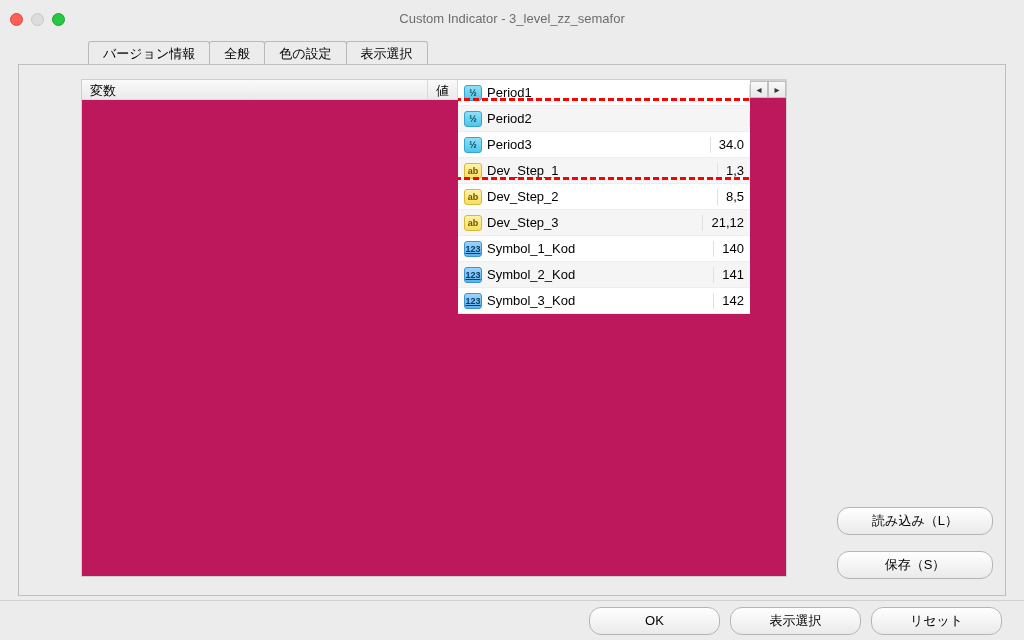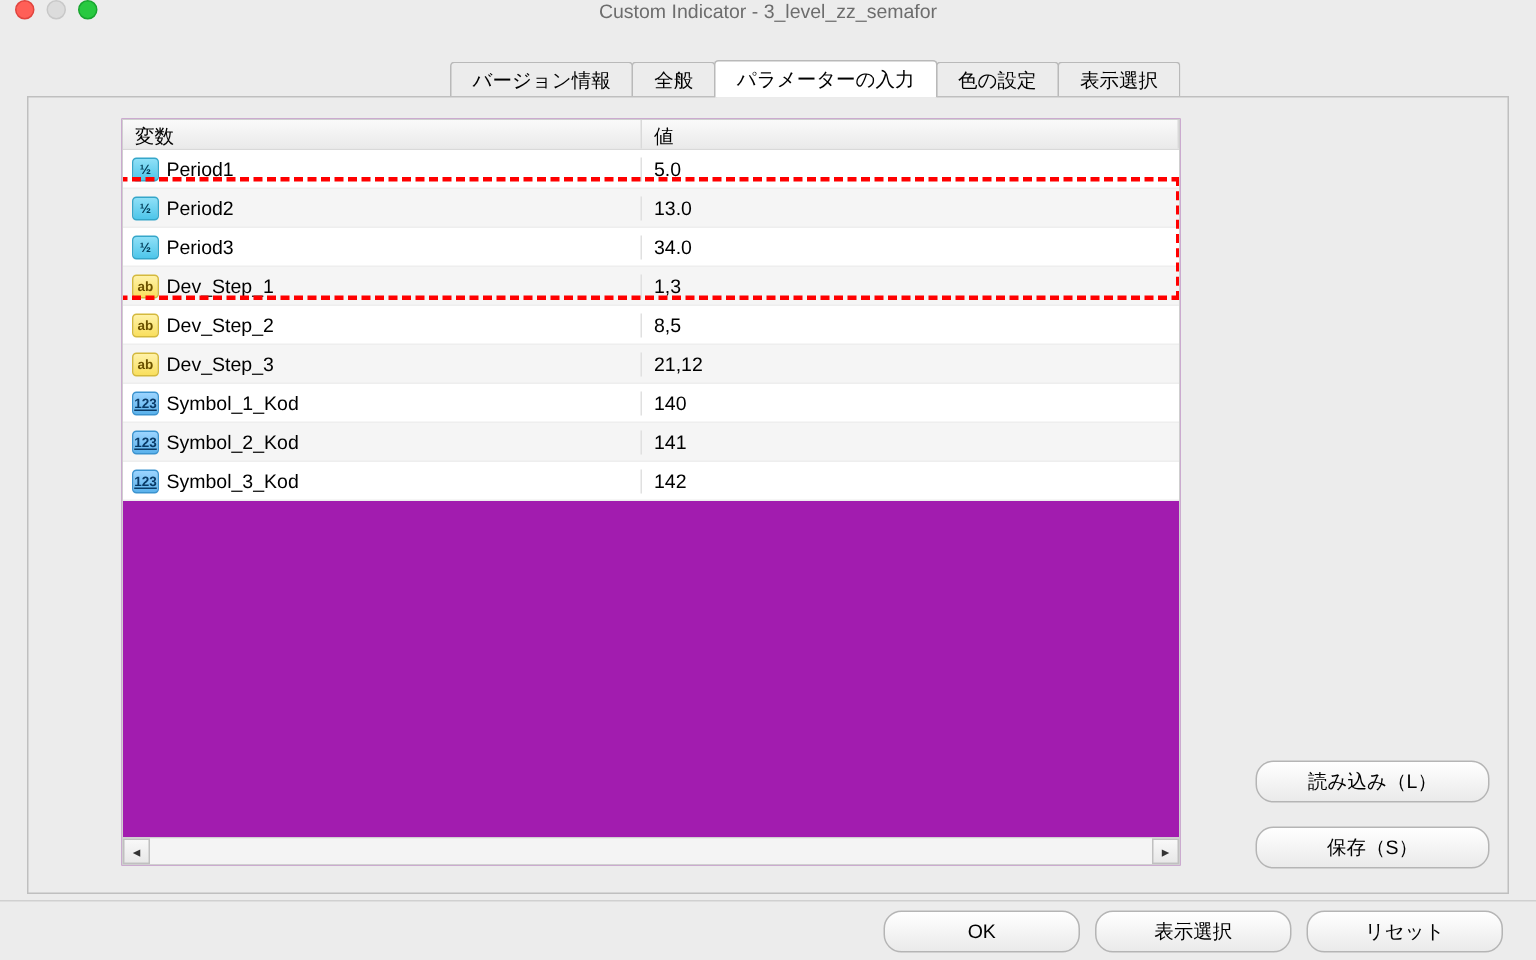--- a/index.html
+++ b/index.html
@@ -1,31 +1,31 @@
 <!DOCTYPE html>
 <html><head>
 <meta charset="utf-8">
 <style>
   * { box-sizing: border-box; }
   html, body { margin: 0; padding: 0; font-family: Arial, "MS PGothic", sans-serif; font-size: 13px; background: #000; }
   .window { width: 1024px; height: 640px; background: #ececec; display: flex; flex-direction: column; }
-  .titlebar { height: 26px; display: flex; align-items: flex-start; padding: 0 10px; background: #ececec; position: relative; }
+  .titlebar { height: 26px; display: flex; align-items: flex-end; padding: 0 10px; background: #ececec; position: relative; }
   .traffic { display: flex; gap: 8px; align-items: center; }
   .traffic .dot { width: 13px; height: 13px; border-radius: 50%; display: inline-block; }
   .dot.red { background: #ff5f57; border: 1px solid #e0443e; }
   .dot.yellow { background: #dcdcdc; border: 1px solid #c8c8c8; }
   .dot.green { background: #28c940; border: 1px solid #17a52e; }
   .title { position: absolute; left: 0; right: 0; text-align: center; color: #6d6d6d; font-size: 13px; pointer-events: none; }
-  .tabs { display: flex; padding: 14px 0 0 62px; gap: 0; justify-content: center; }
+  .tabs { display: flex; padding: 14px 0 0 88px; gap: 0; }
   .tab { padding: 3px 14px; border: 1px solid #b9b9b9; background: #ececec; border-bottom: none; margin-right: -1px; font-size: 13px; cursor: pointer; position: relative; border-top-left-radius: 3px; border-top-right-radius: 3px; }
   .tab.active { background: #fff; z-index: 2; }
   .tab.inactive { background: #ececec; top: 1px; }
   .content-frame { position: relative; flex: 1; margin: 0 18px 4px 18px; display: flex; flex-direction: column; }
   .panel { flex: 1; border: 1px solid #bfbfbf; background: #ececec; margin-top: -1px; position: relative; }
-  .grid-wrap { position: absolute; left: 62px; top: 14px; width: 706px; bottom: 18px; background: #a21caf; border: 1px solid #cfcfcf; display: flex; flex-direction: column; }
+  .grid-wrap { position: absolute; left: 62px; top: 14px; width: 706px; bottom: 18px; background: #be185d; border: 1px solid #cfcfcf; display: flex; flex-direction: row; }
   .grid-head { display: flex; height: 20px; background: #f3f3f3; border-bottom: 1px solid #d9d9d9; }
   .grid-head .hc { border-right: 1px solid #d9d9d9; padding: 2px 8px; font-size: 13px; background: linear-gradient(#fafafa,#eaeaea); }
   .hc.var { width: 346px; }
   .hc.val { flex: 1; }
   .grid-body { position: relative; flex: 1; overflow: hidden; }
   .row { display: flex; height: 26px; align-items: center; border-bottom: 1px solid #eee; }
   .row:nth-child(odd) { background: #fff; }
   .row:nth-child(even) { background: #f5f5f5; }
   .cell { padding: 0 6px; font-size: 13px; display: flex; align-items: center; gap: 5px; }
   .cell.var { width: 346px; border-right: 1px solid #e0e0e0; }
@@ -52,46 +52,43 @@
       <span class="dot red"></span>
       <span class="dot yellow"></span>
       <span class="dot green"></span>
     </div>
     <div class="title">Custom Indicator - 3_level_zz_semafor</div>
   </div>
 
   <div class="tabs" id="tabs">
       <div class="tab inactive">バージョン情報</div>
       <div class="tab inactive">全般</div>
-      <div class="tab active">パラメーターの入力</div>
       <div class="tab inactive">色の設定</div>
       <div class="tab inactive">表示選択</div>
     </div>
 
   <div class="content-frame">
     <div class="panel">
       <div class="grid-wrap">
         <div class="grid-head">
           <div class="hc var">変数</div>
           <div class="hc val">値</div>
         </div>
         <div class="grid-body" id="grid-body">
           <div class="row">
               <div class="cell var">
                 <span class="icon float">½</span>
                 <span>Period1</span>
               </div>
-              <div class="cell val">5.0</div>
             </div>
             <div class="row">
               <div class="cell var">
                 <span class="icon float">½</span>
                 <span>Period2</span>
               </div>
-              <div class="cell val">13.0</div>
             </div>
             <div class="row">
               <div class="cell var">
                 <span class="icon float">½</span>
                 <span>Period3</span>
               </div>
               <div class="cell val">34.0</div>
             </div>
             <div class="row">
               <div class="cell var">

